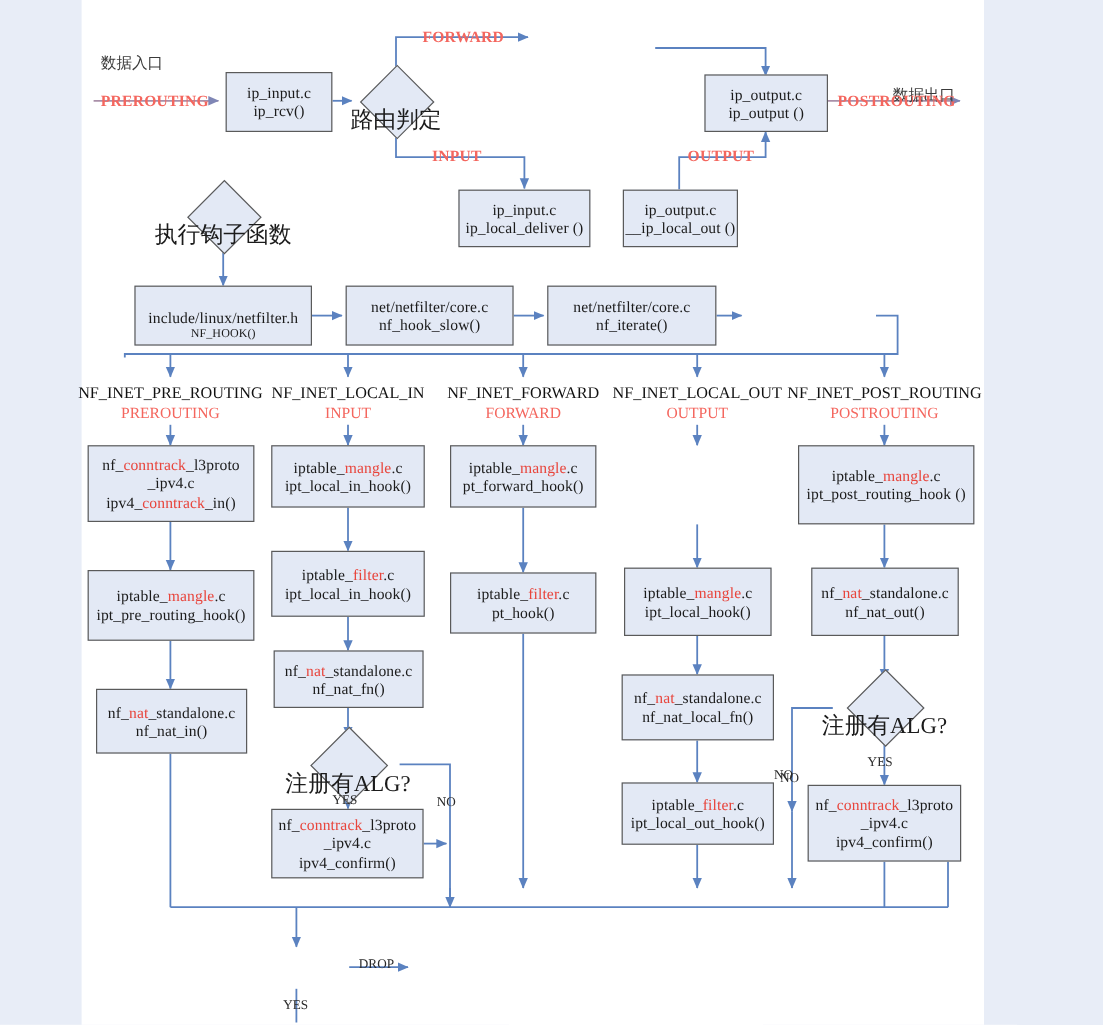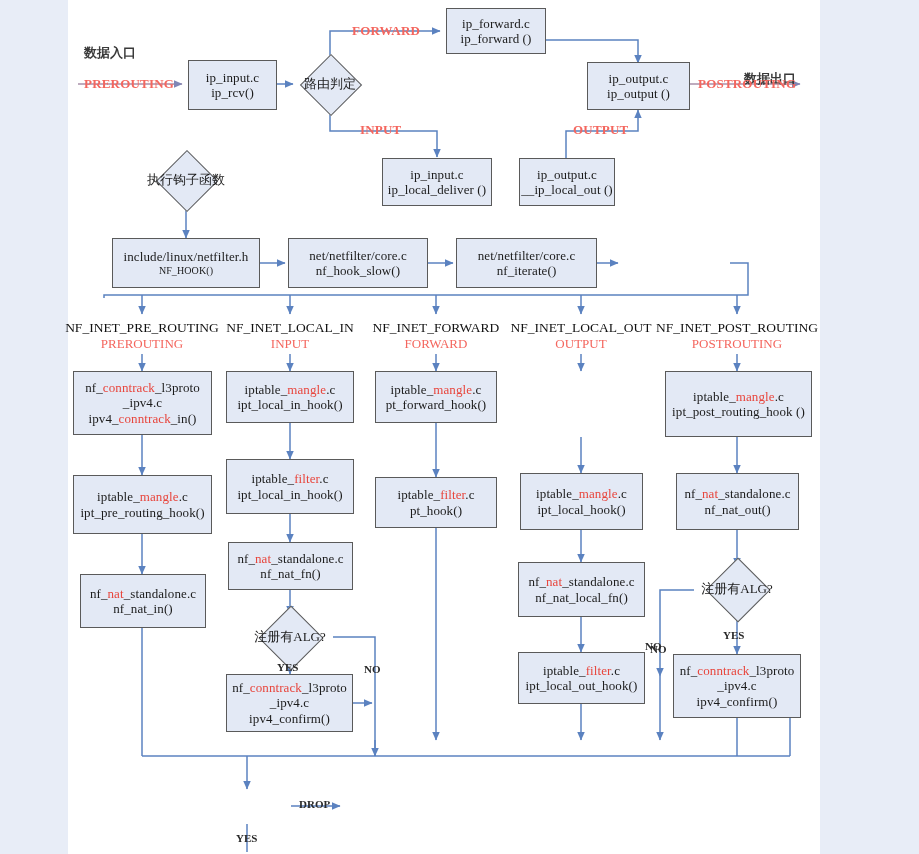--- a/index.html
+++ b/index.html
@@ -36,31 +36,30 @@
   .red{color:#e8453c;}
 
   .diamond{
     position:absolute;
     background:#e3e9f5;
     border:1.4px solid #5a5a5a;
     transform:rotate(45deg);
   }
   .dwrap{position:absolute;}
   .dtext{
-    position:absolute;left:0;top:0;width:100%;height:100%;
+    position:absolute;left:0;top:16px;width:100%;height:100%;
     display:flex;align-items:center;justify-content:center;
-    font-size:13px;color:#1b1b1b;white-space:nowrap;
+    font-size:19px;color:#1b1b1b;white-space:nowrap;
   }
 
   .lbl{
     position:absolute;
     font-size:13px;
     color:#3a3a3a;
     white-space:nowrap;
-    font-weight:bold;
   }
   .lbl.red{color:#f4665e;font-weight:bold;letter-spacing:0.2px;}
   .lbl.small{font-size:11px;color:#2a2a2a;}
 
   .colhead{
     position:absolute;
     text-align:center;
     font-size:13.5px;
     color:#111;
     white-space:nowrap;
@@ -176,24 +175,20 @@
 
   <div class="dwrap" style="left:289px;top:62px;width:82px;height:44px;">
     <div class="diamond" style="left:20px;top:1px;width:42px;height:42px;"></div>
     <div class="dtext">路由判定</div>
   </div>
 
   <div class="lbl red" style="left:352px;top:23px;">FORWARD</div>
   <div class="lbl red" style="left:360px;top:122px;">INPUT</div>
   <div class="lbl red" style="left:573px;top:122px;">OUTPUT</div>
 
-  <div class="node" style="left:446px;top:8px;width:100px;height:46px;">
-    <span class="ln">ip_forward.c</span>
-    <span class="ln">ip_forward ()</span>
-  </div>
 
   <div class="node" style="left:587px;top:62px;width:103px;height:48px;">
     <span class="ln">ip_output.c</span>
     <span class="ln">ip_output ()</span>
   </div>
 
   <div class="node" style="left:382px;top:158px;width:110px;height:48px;">
     <span class="ln">ip_input.c</span>
     <span class="ln">ip_local_deliver ()</span>
   </div>
@@ -201,21 +196,21 @@
   <div class="node" style="left:519px;top:158px;width:96px;height:48px;">
     <span class="ln">ip_output.c</span>
     <span class="ln">__ip_local_out ()</span>
   </div>
 
   <div class="dwrap" style="left:130px;top:158px;width:112px;height:44px;">
     <div class="diamond" style="left:35px;top:1px;width:42px;height:42px;"></div>
     <div class="dtext">执行钩子函数</div>
   </div>
 
-  <div class="node" style="left:112px;top:238px;width:148px;height:50px;">
+  <div class="node" style="left:112px;top:238px;width:148px;height:50px;justify-content:flex-end;">
     <span class="ln">include/linux/netfilter.h</span>
     <span class="ln sm">NF_HOOK()</span>
   </div>
 
   <div class="node" style="left:288px;top:238px;width:140px;height:50px;">
     <span class="ln">net/netfilter/core.c</span>
     <span class="ln">nf_hook_slow()</span>
   </div>
 
   <div class="node" style="left:456px;top:238px;width:141px;height:50px;">

